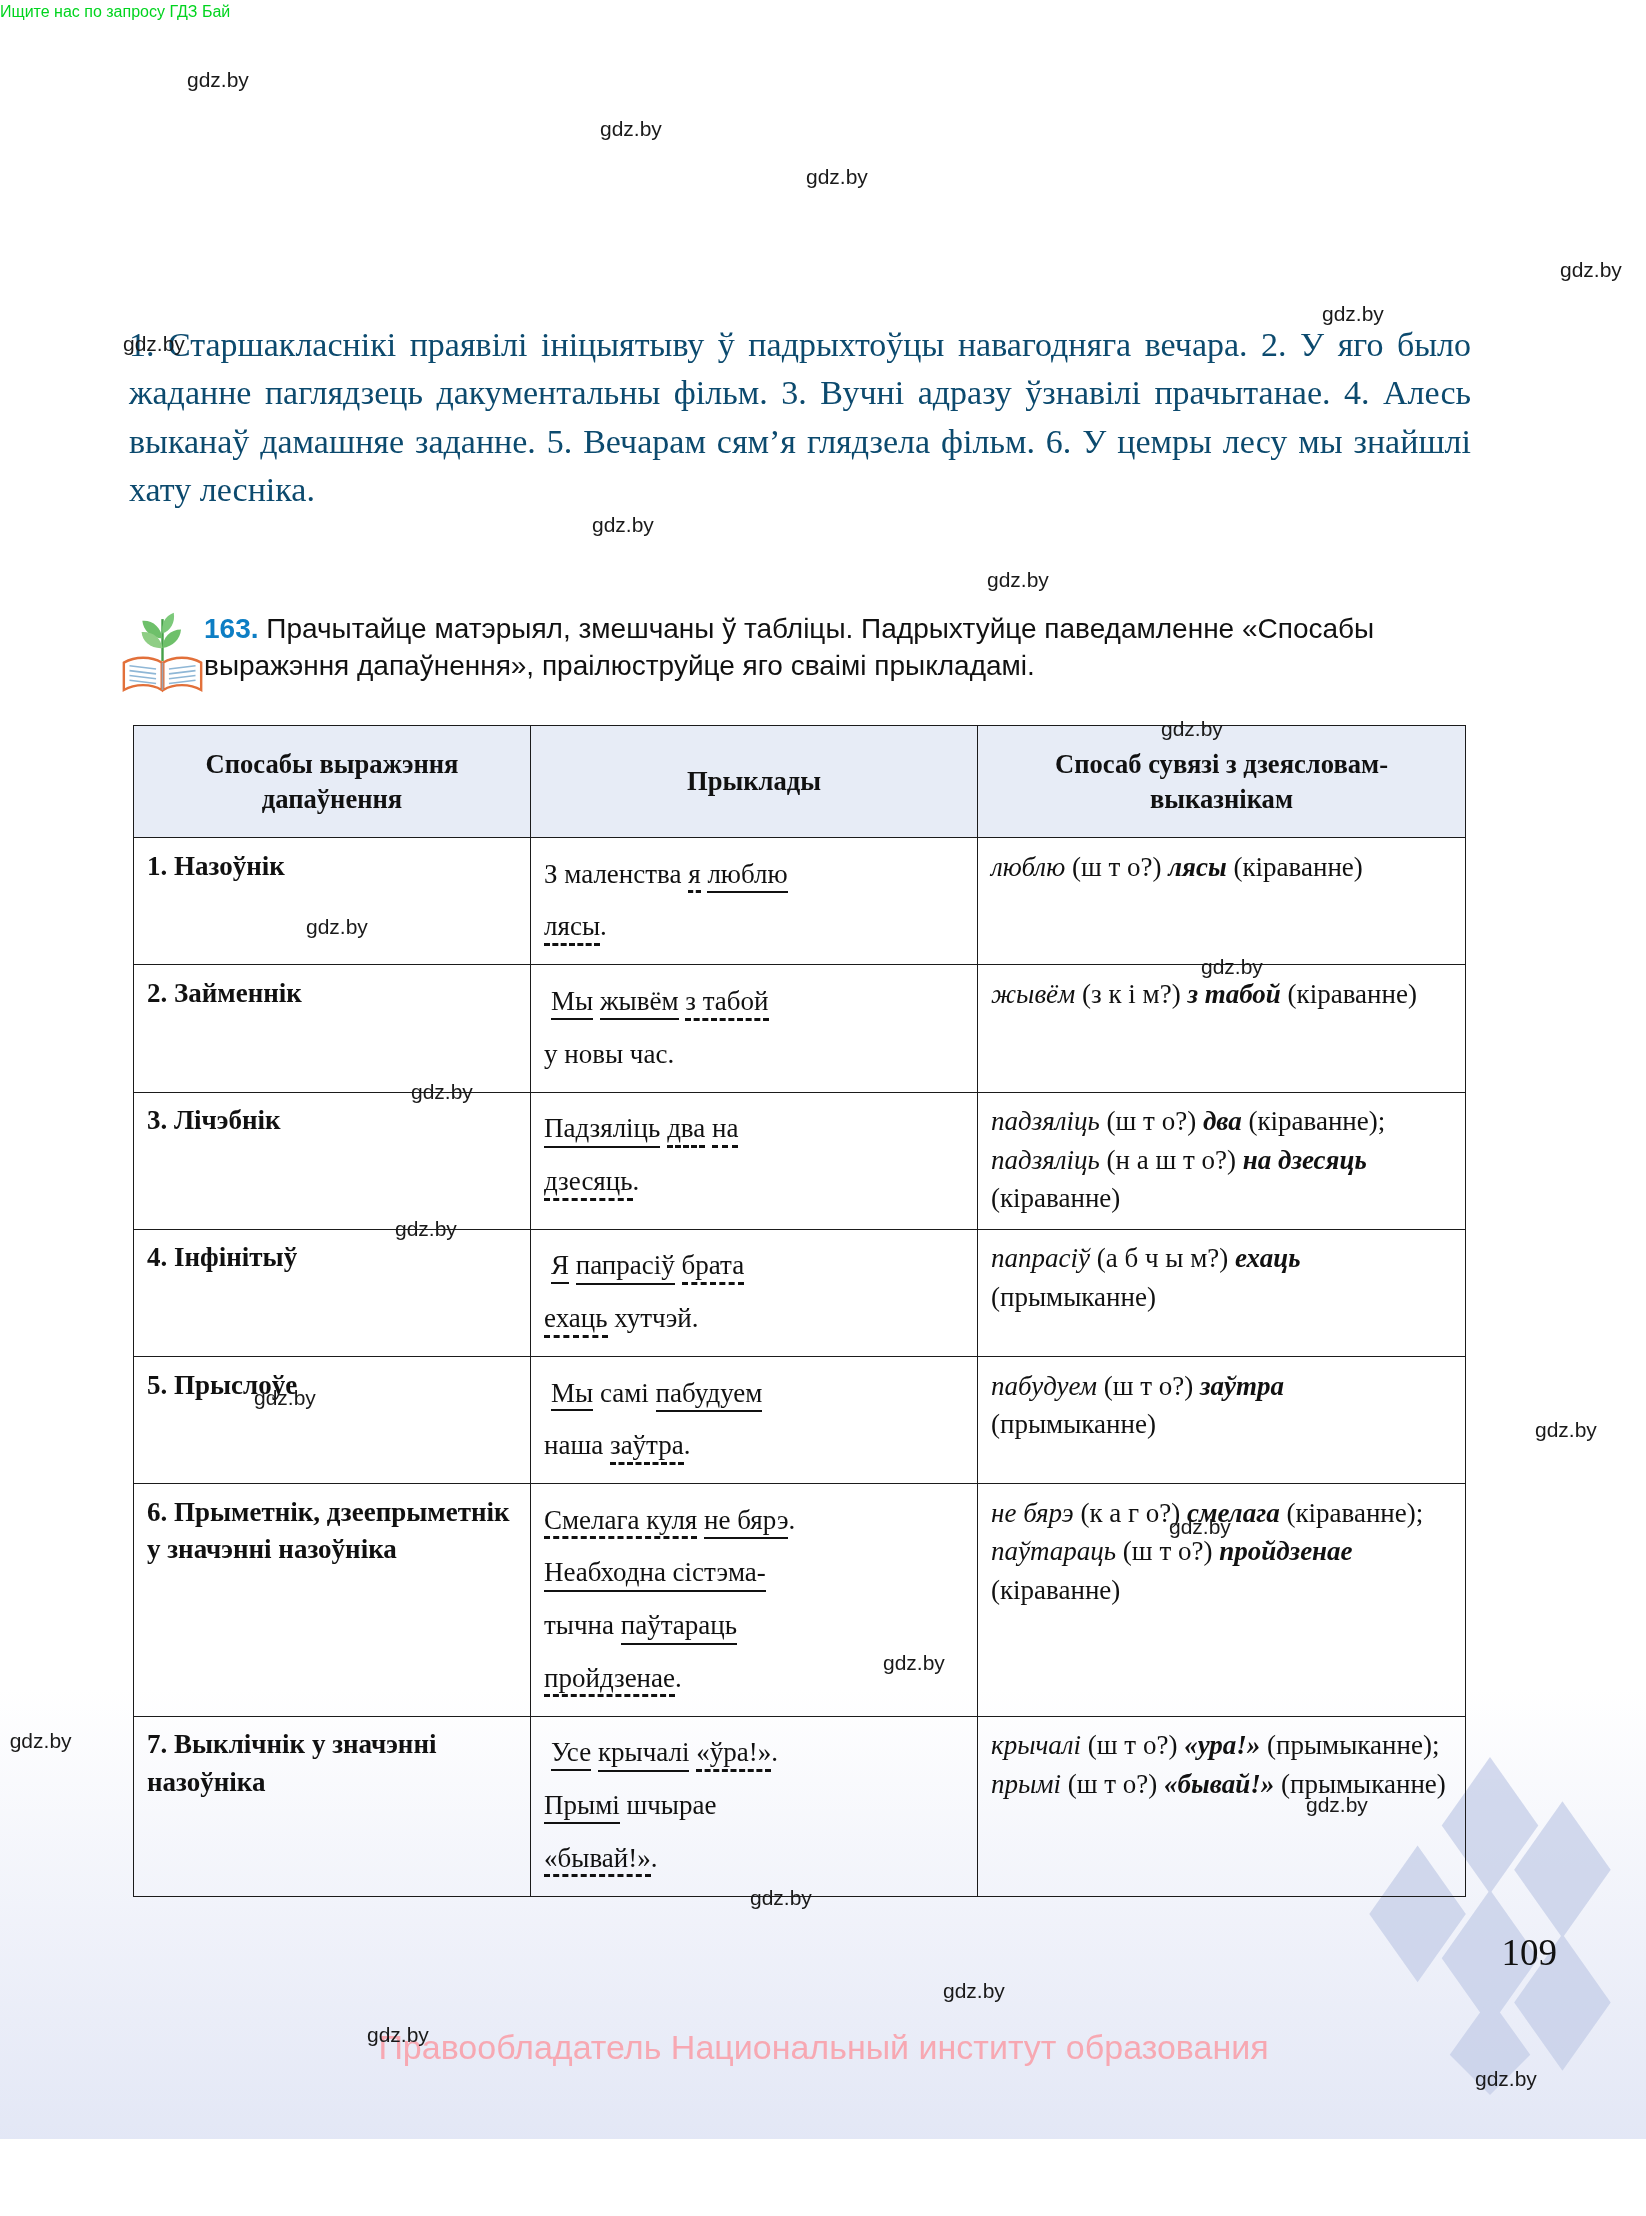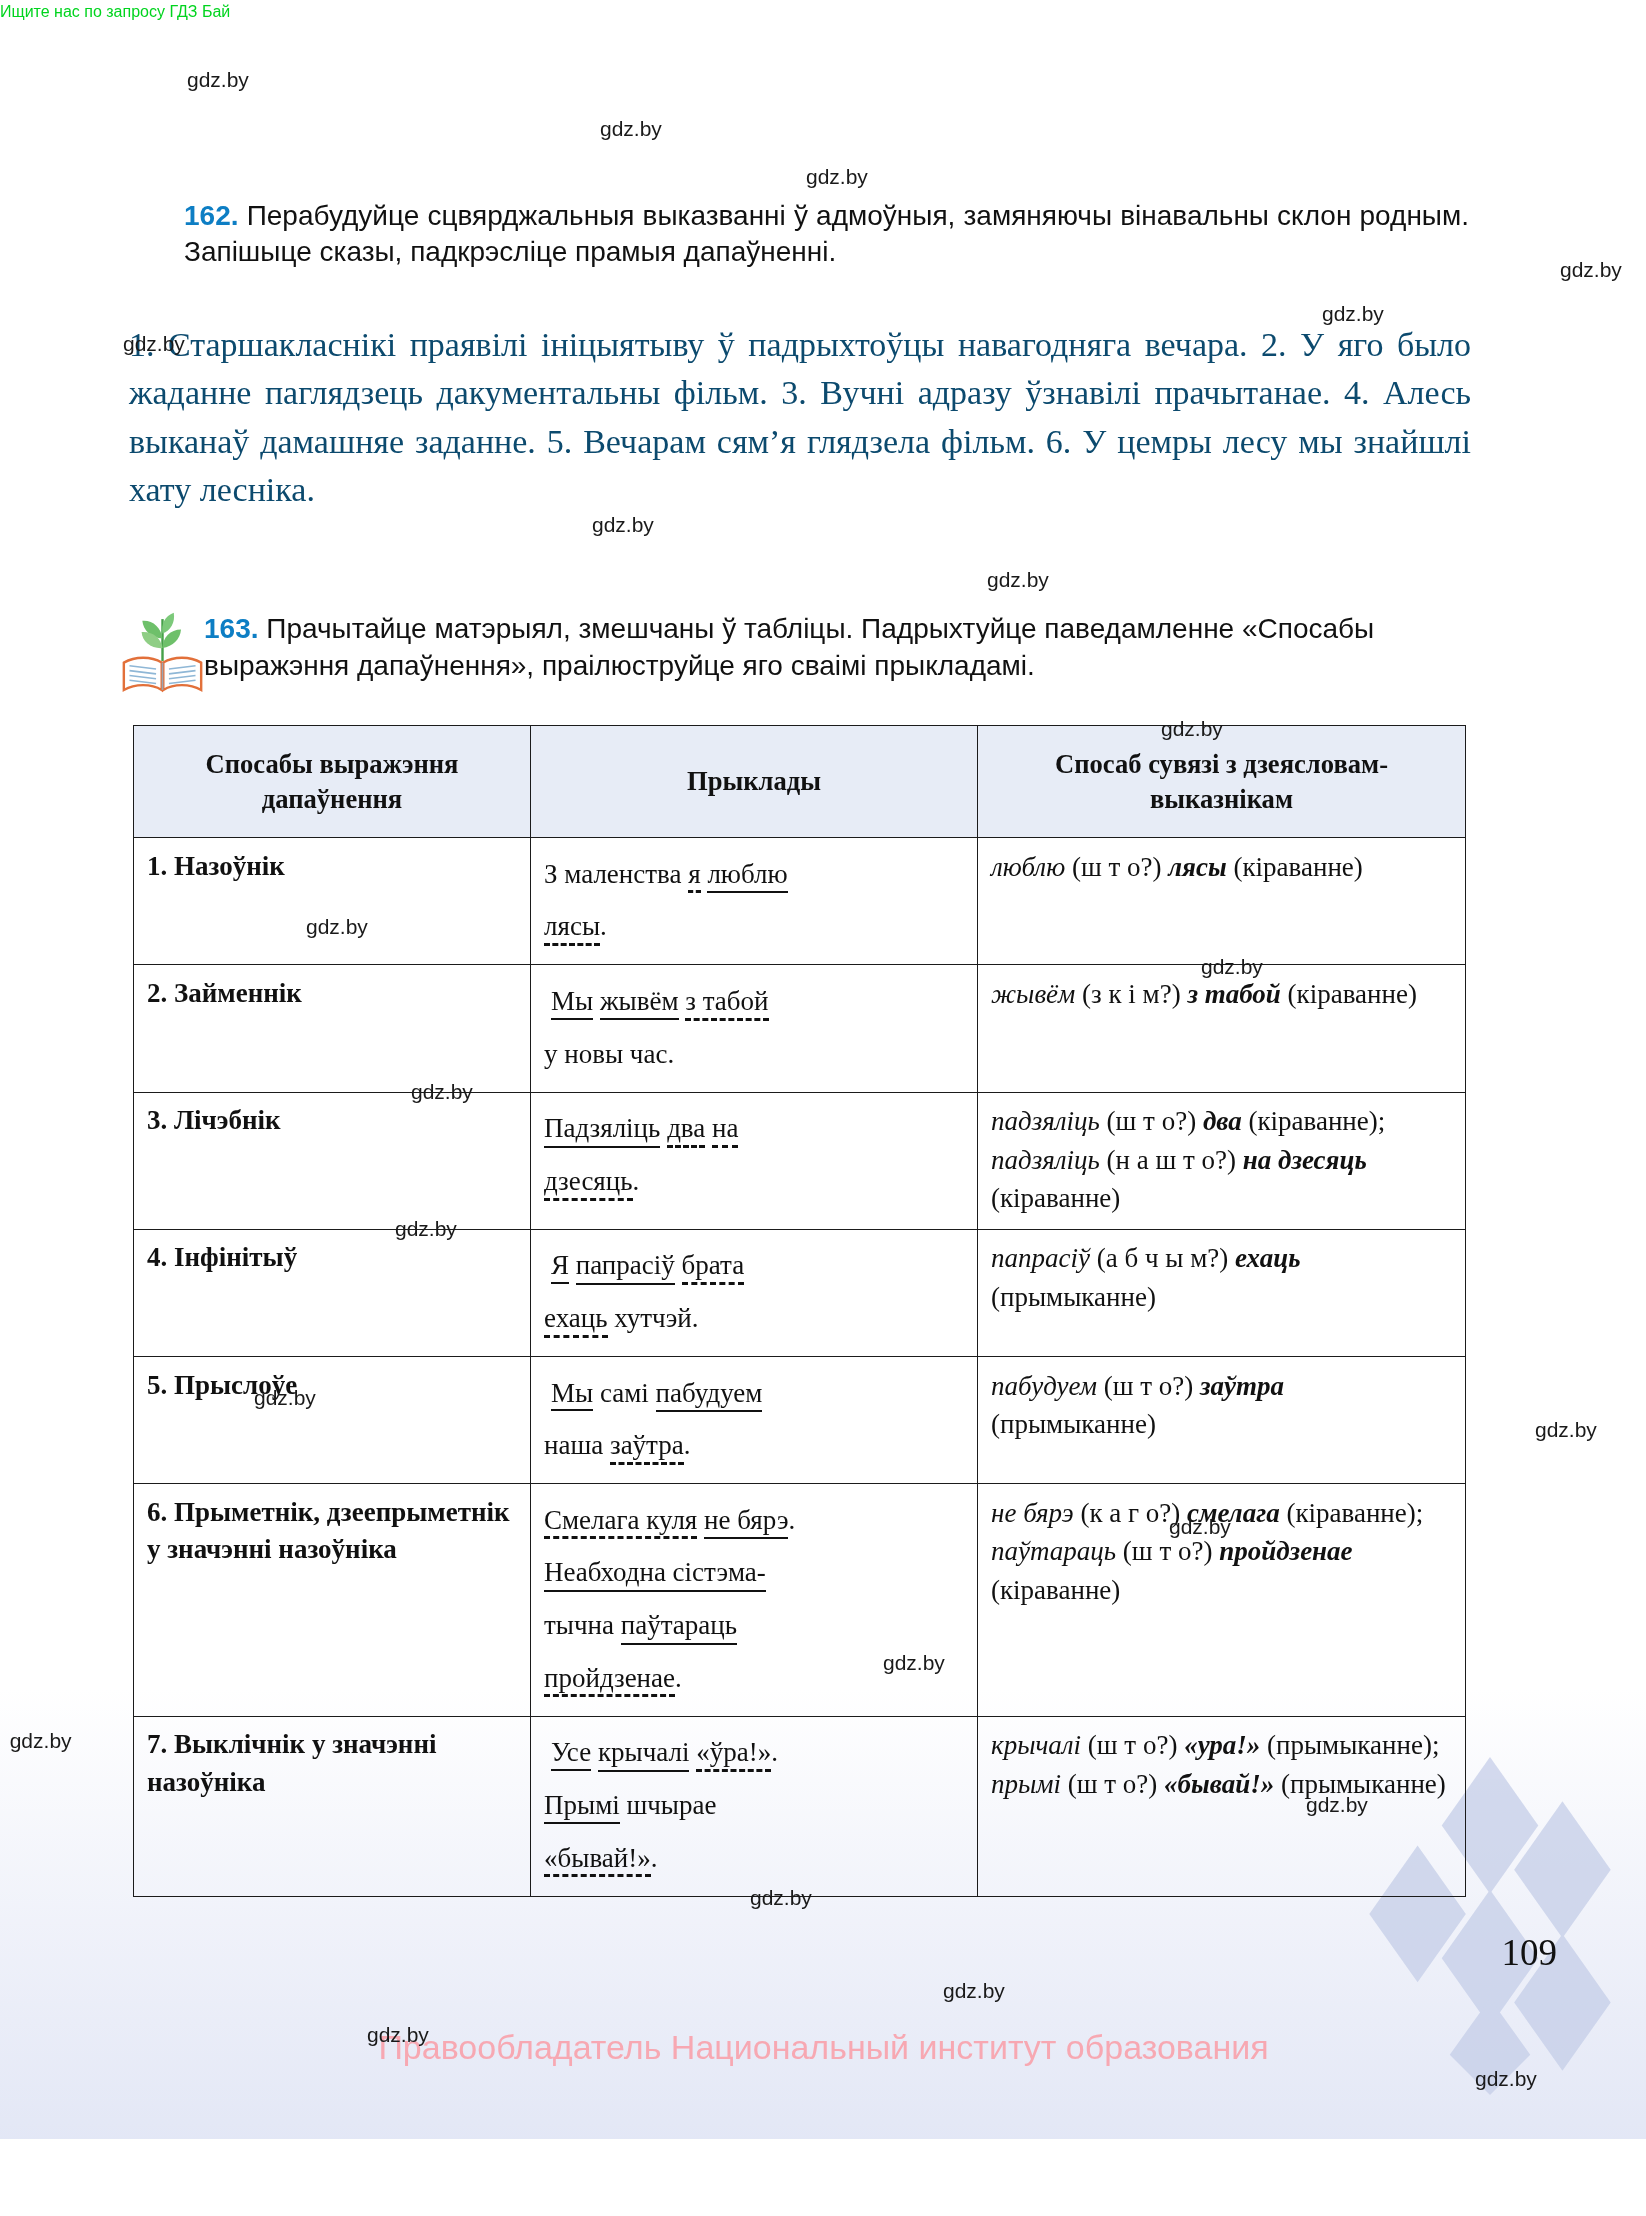--- a/index.html
+++ b/index.html
@@ -162,26 +162,20 @@
         <polygon points="165,0 225,85 165,170 105,85"></polygon>
         <polygon points="255,55 315,140 255,225 195,140"></polygon>
         <polygon points="75,110 135,195 75,280 15,195"></polygon>
         <polygon points="165,165 225,250 165,335 105,250"></polygon>
         <polygon points="255,220 315,305 255,390 195,305"></polygon>
         <polygon points="165,300 215,370 165,420 115,370"></polygon>
       </g>
     </svg>
   </div>
 
-  <div class="ex162">
-    <div class="lead">
-      <span class="exnum">162.</span>
-      <span class="body">Перабудуйце сцвярджальныя выказванні ў адмоўныя, замяняючы вінавальны склон родным. Запішыце сказы, падкрэсліце прамыя дапаўненні.</span>
-    </div>
-  </div>
 
   <div class="sentences">1. Старшакласнікі праявілі ініцыятыву ў падрыхтоўцы навагодняга вечара. 2. У яго было жаданне паглядзець дакументальны фільм. 3. Вучні адразу ўзнавілі прачытанае. 4. Алесь выканаў дамашняе заданне. 5. Вечарам сям’я глядзела фільм. 6. У цемры лесу мы знайшлі хату лесніка.</div>
 
   <div class="book-icon">
     <svg width="87" height="89" viewBox="0 0 108 110" xmlns="http://www.w3.org/2000/svg">
 
       <g fill="none" stroke="#46a049" stroke-width="3">
         <path d="M54 68 C54 48 54 30 54 16"></path>
       </g>
       <path d="M54 40 C40 40 30 30 29 18 C42 17 52 26 54 40 Z" fill="#6ec06a"></path>

